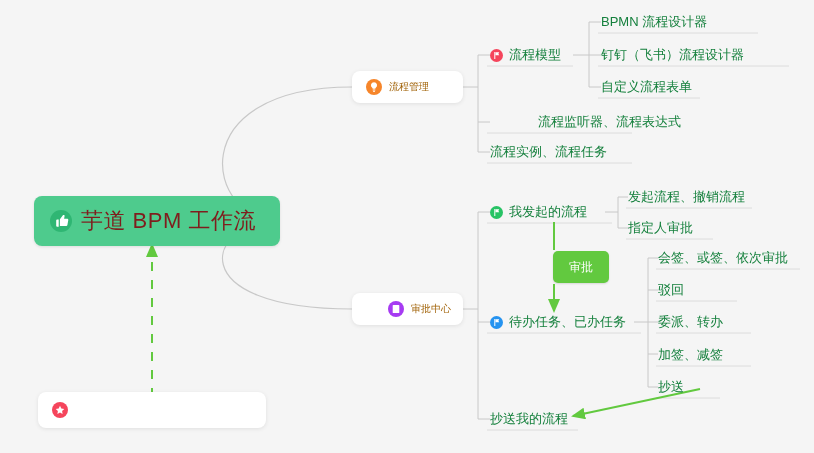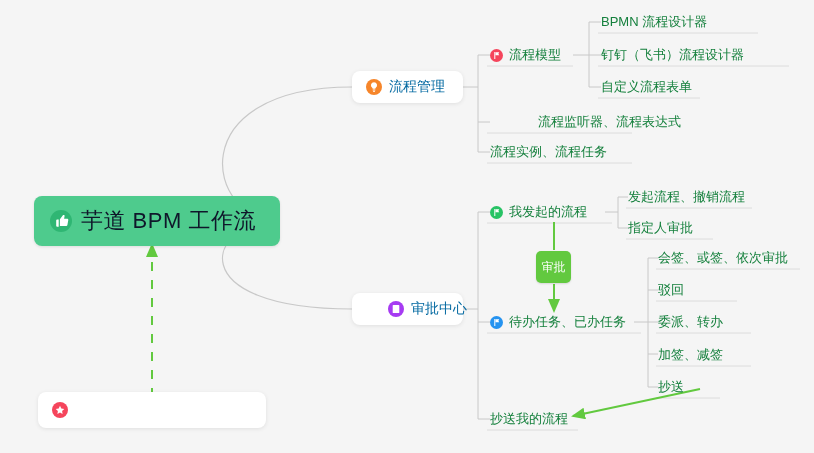--- a/index.html
+++ b/index.html
@@ -17,39 +17,39 @@
   .root-node{
     position:absolute;
     display:flex;align-items:center;
     box-sizing:border-box;
     background:#4ecb8d;
     border-radius:8px;
     padding:0 16px;
     box-shadow:0 1px 3px rgba(0,0,0,.10);
   }
   .root-label{
-    color:#0f172a;
+    color:#7f1d1d;
     font-size:22px;
     letter-spacing:.5px;
     white-space:nowrap;
   }
 
   
   .card-node{
     position:absolute;
     display:flex;align-items:center;
     box-sizing:border-box;
     background:#ffffff;
     border-radius:8px;
     padding:0 14px;
     box-shadow:0 1px 4px rgba(0,0,0,.09);
   }
   .card-label{
-    color:#0369a1;
-    font-size:14px;
+    color:#a16207;
+    font-size:10px;
     white-space:nowrap;
   }
 
   
   .plain-node{
     position:absolute;
     display:flex;align-items:center;
     box-sizing:border-box;
     white-space:nowrap;
   }
@@ -256,21 +256,21 @@
     <span class="plain-label">加签、减签</span>
   </div>
   <div class="plain-node" style="left:658px;top:376px;height:22px;">
     <span class="plain-label">抄送</span>
   </div>
 
   <div class="plain-node" style="left:490px;top:408px;height:22px;">
     <span class="plain-label">抄送我的流程</span>
   </div>
 
-  <div class="badge" style="left:536px;top:251px;width:35px;height:32px;align-items:center;">
+  <div class="badge" style="left:553px;top:251px;width:56px;height:32px;align-items:center;">
     <span>审批</span>
   </div>
 
   <div class="card-node" style="left:38px;top:392px;width:228px;height:36px;">
     <span class="ico ico-sm bg-star">
       <svg width="16" height="16" viewBox="0 0 16 16">
         <path fill="#ffffff" d="m8 3.8 1.3 2.7 3 .4-2.2 2.1.5 3L8 10.6l-2.6 1.4.5-3-2.2-2.1 3-.4z"></path>
       </svg>
     </span>
   </div>

